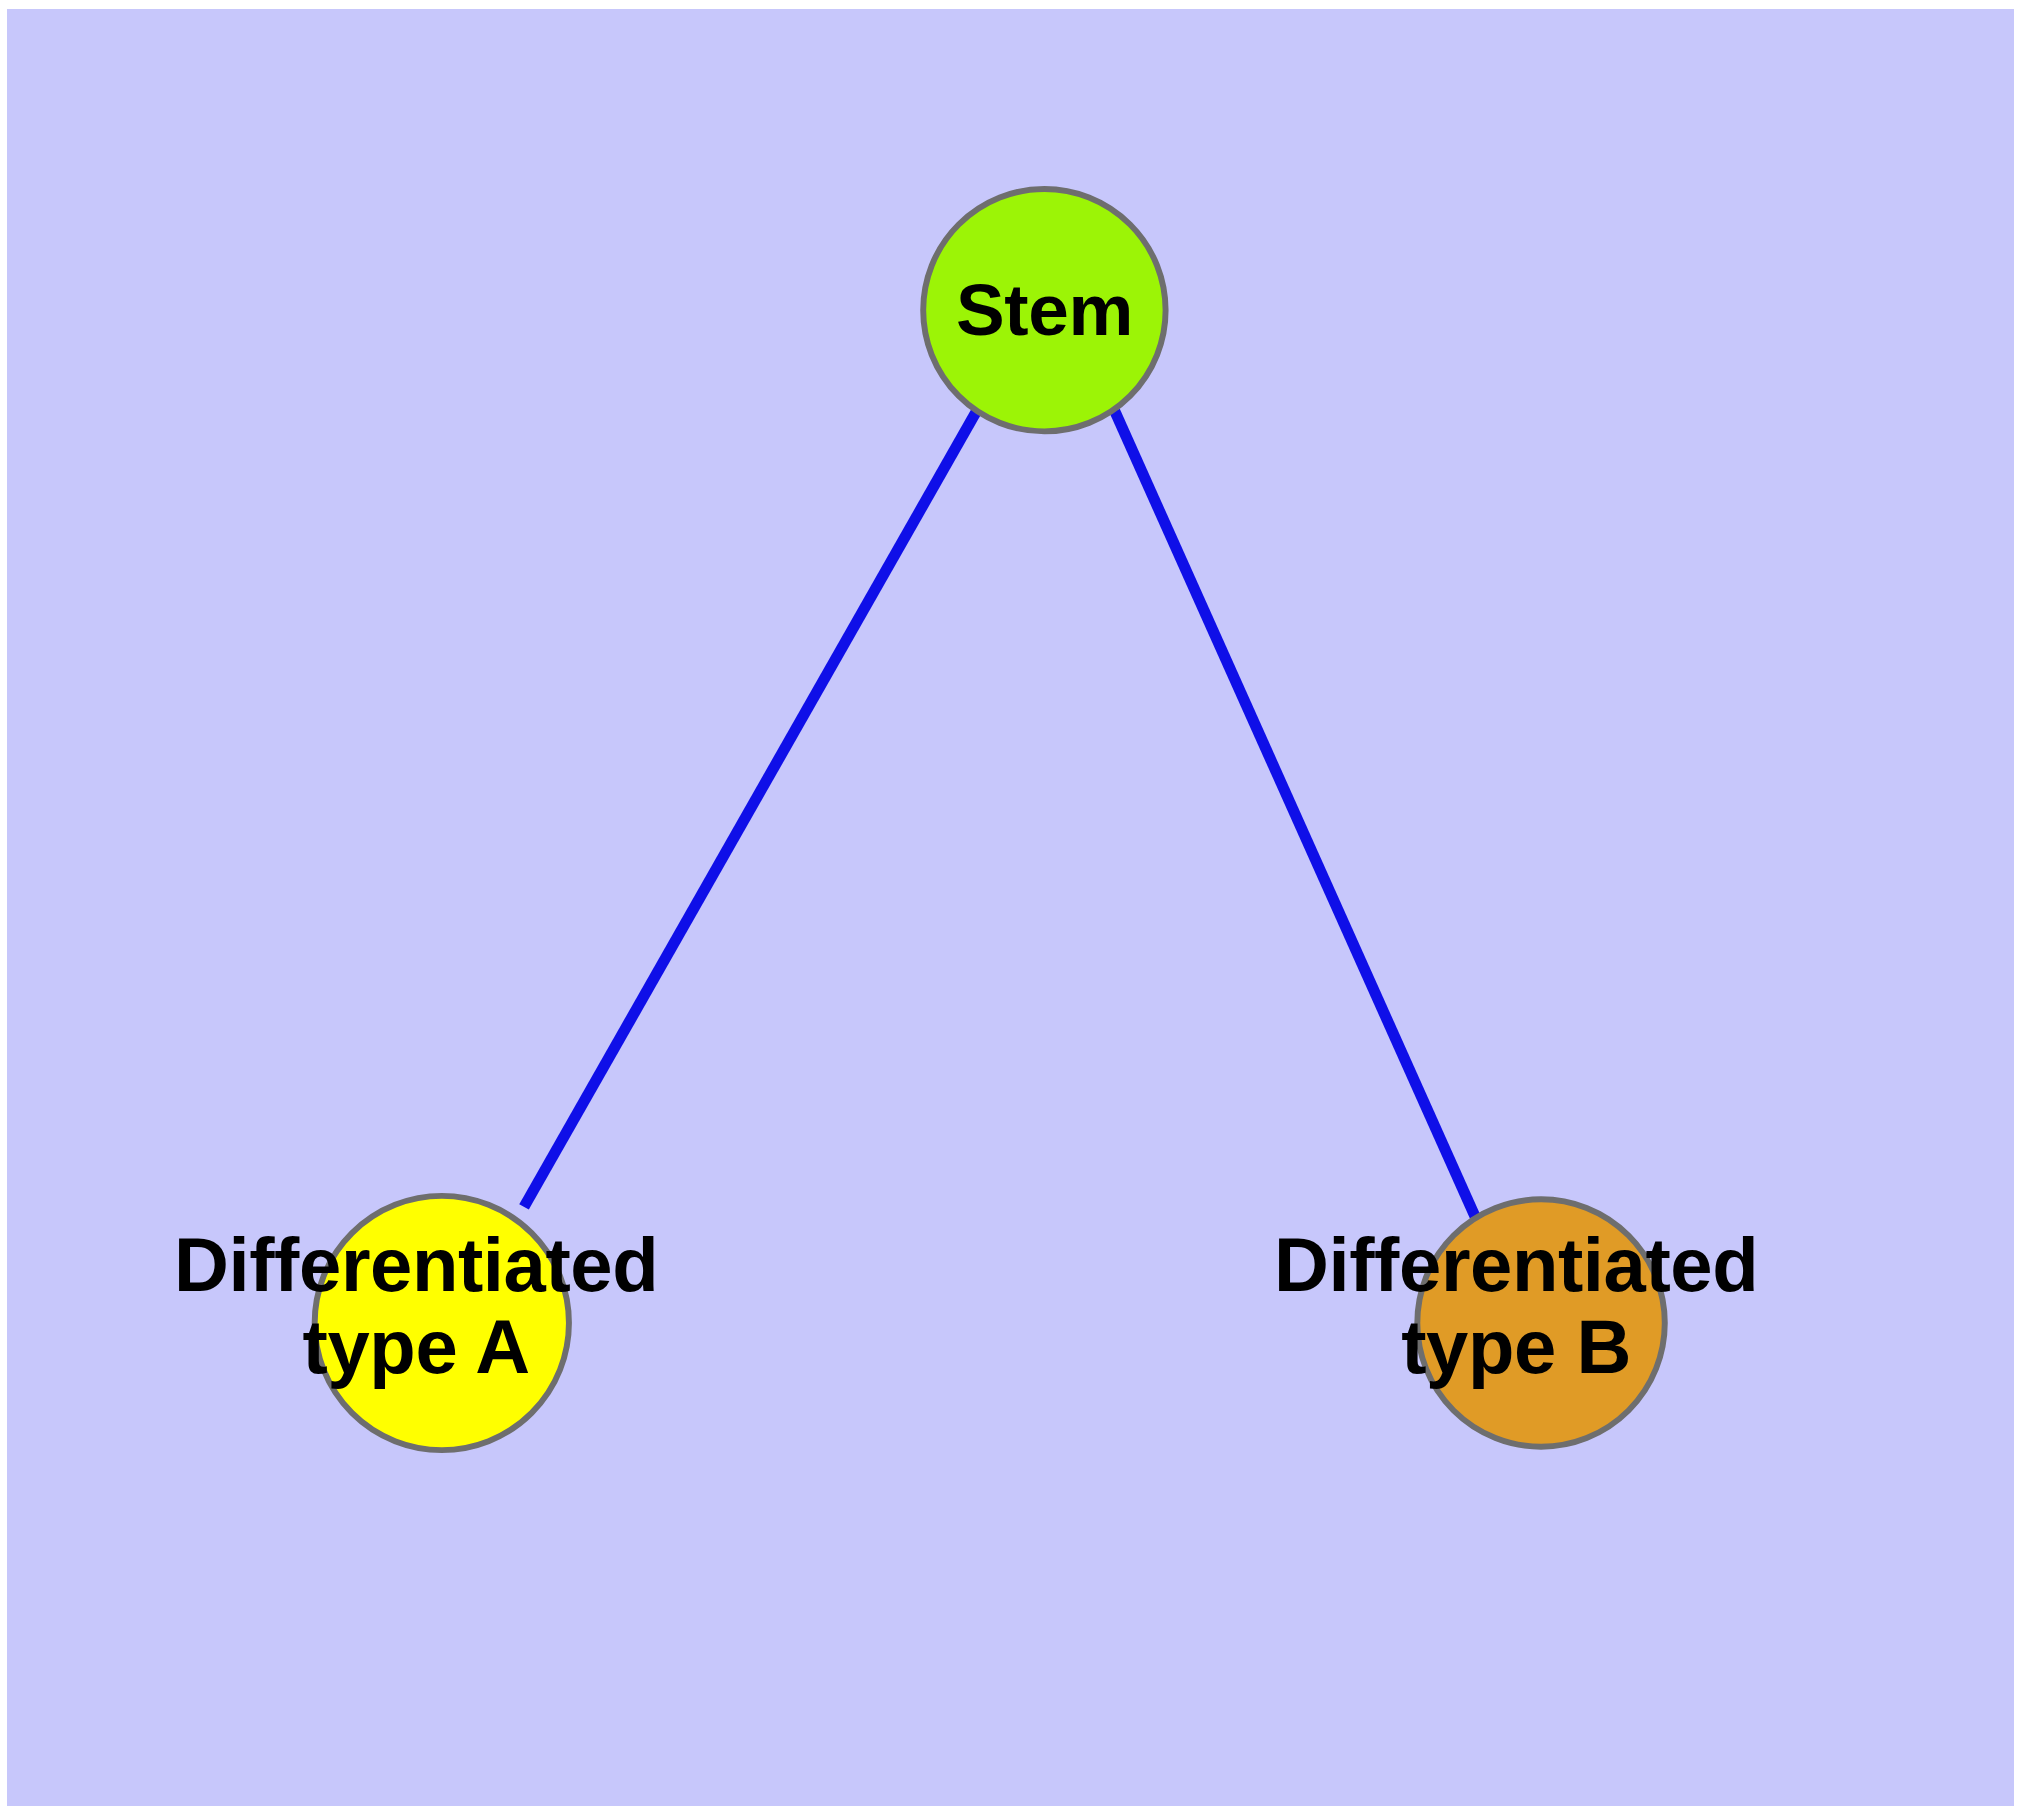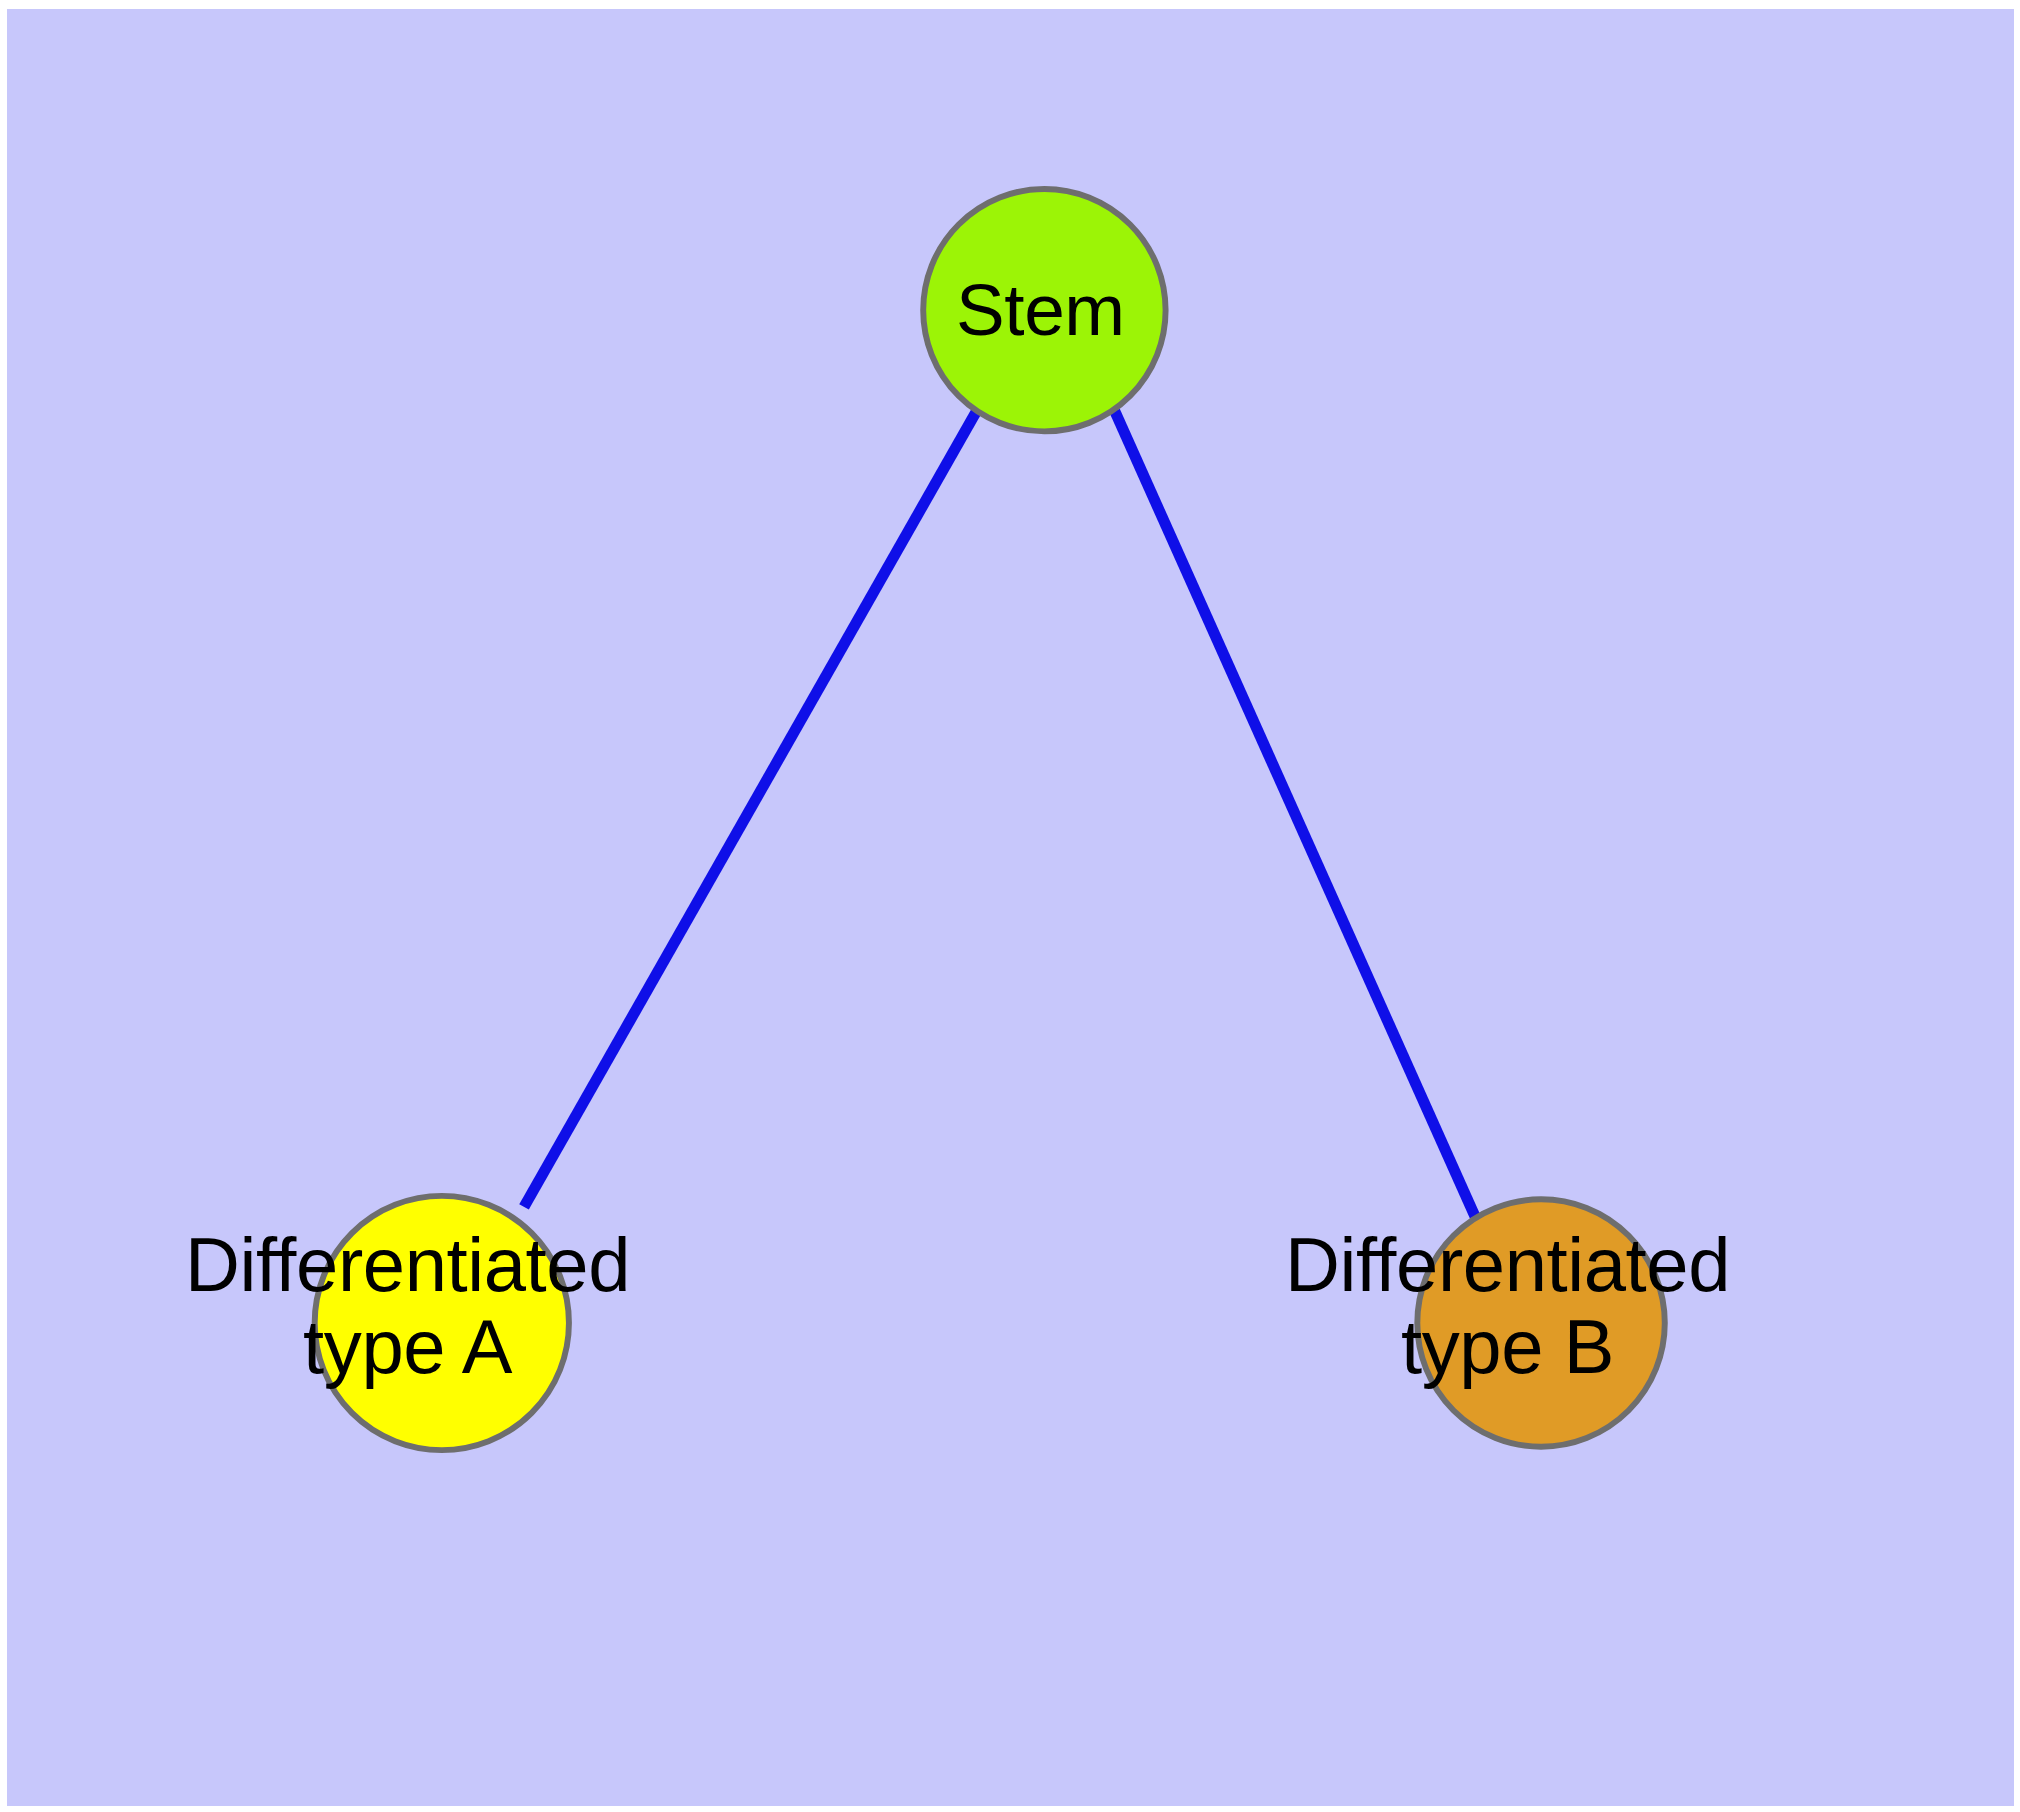--- a/index.html
+++ b/index.html
@@ -29,32 +29,31 @@
     left: 0;
     top: 0;
     width: 2021px;
     height: 1812px;
     display: block;
   }
   .node-label {
     position: absolute;
     text-align: center;
     color: #000000;
-    font-weight: normal;
+    font-weight: bold;
     line-height: 1.08;
     white-space: pre;
     pointer-events: none;
     letter-spacing: -0.4px;
   }
   .label-stem {
     font-size: 73px;
   }
   .label-diff {
     font-size: 76px;
-    margin-left: 11px;
   }
 </style>
 </head>
 <body>
 
 <div id="stage">
 
   <div id="canvas"></div>
 
   <svg id="graph-svg" viewBox="0 0 2384 2138">

